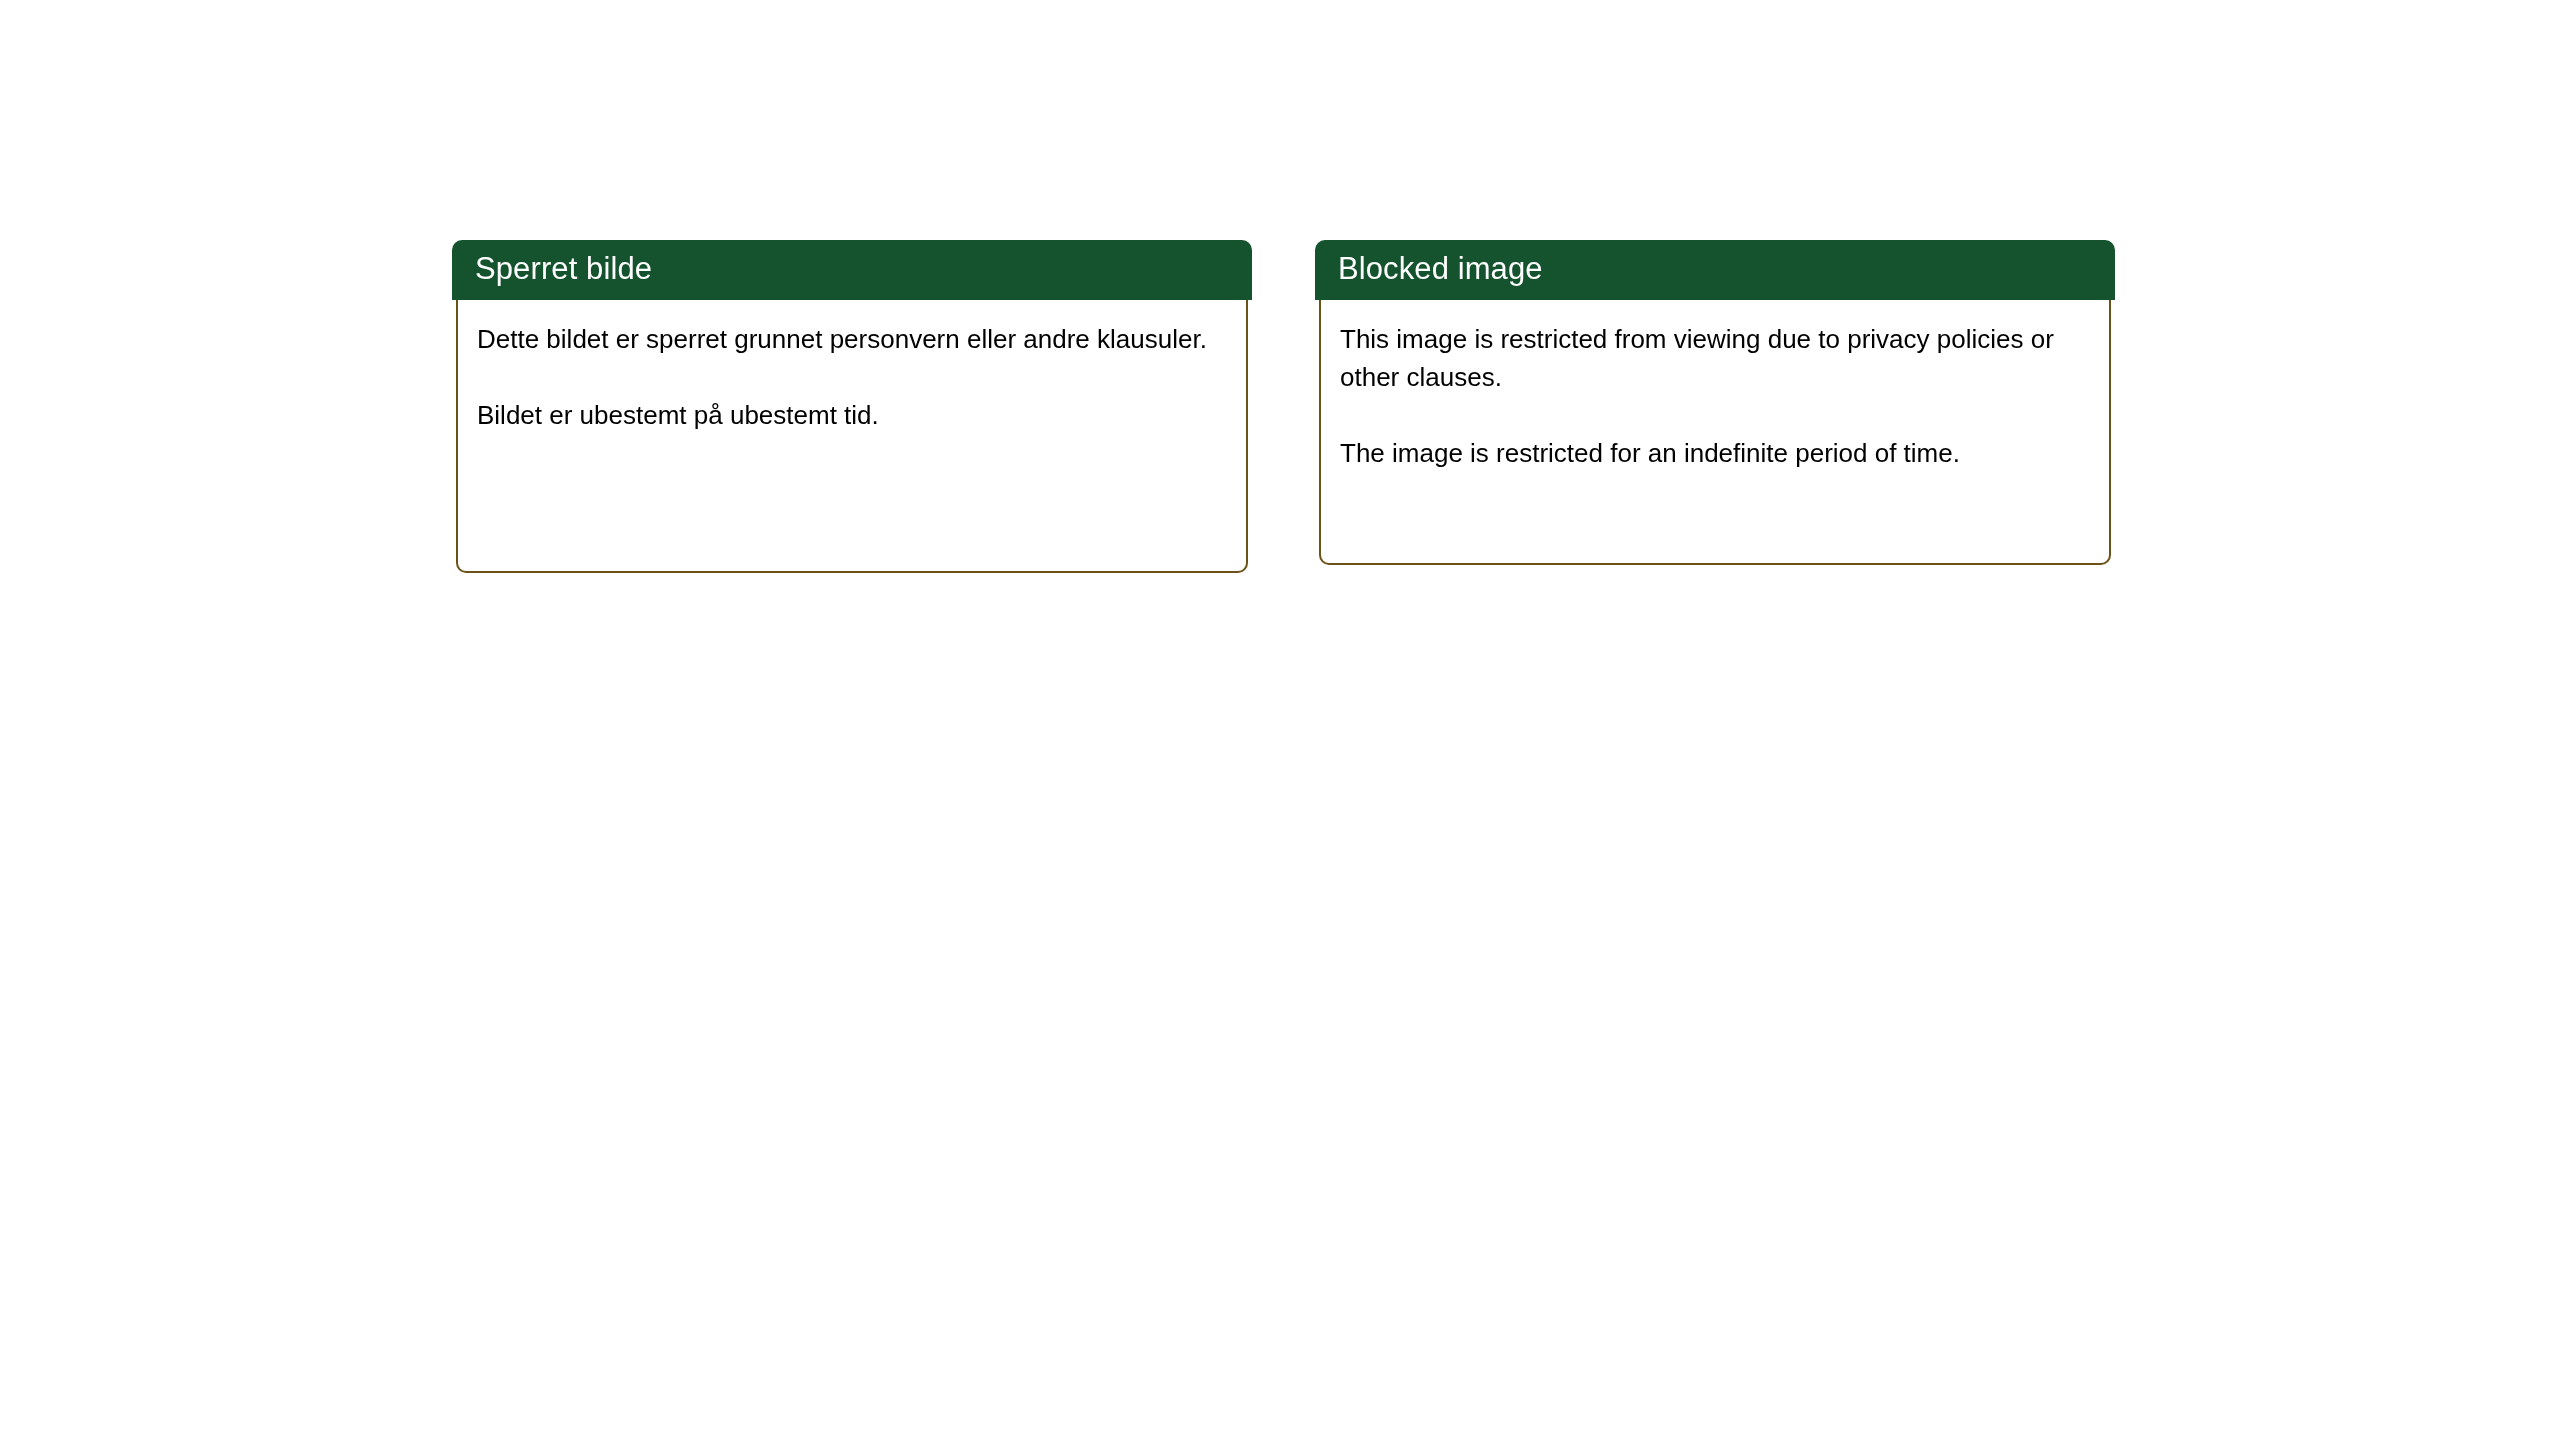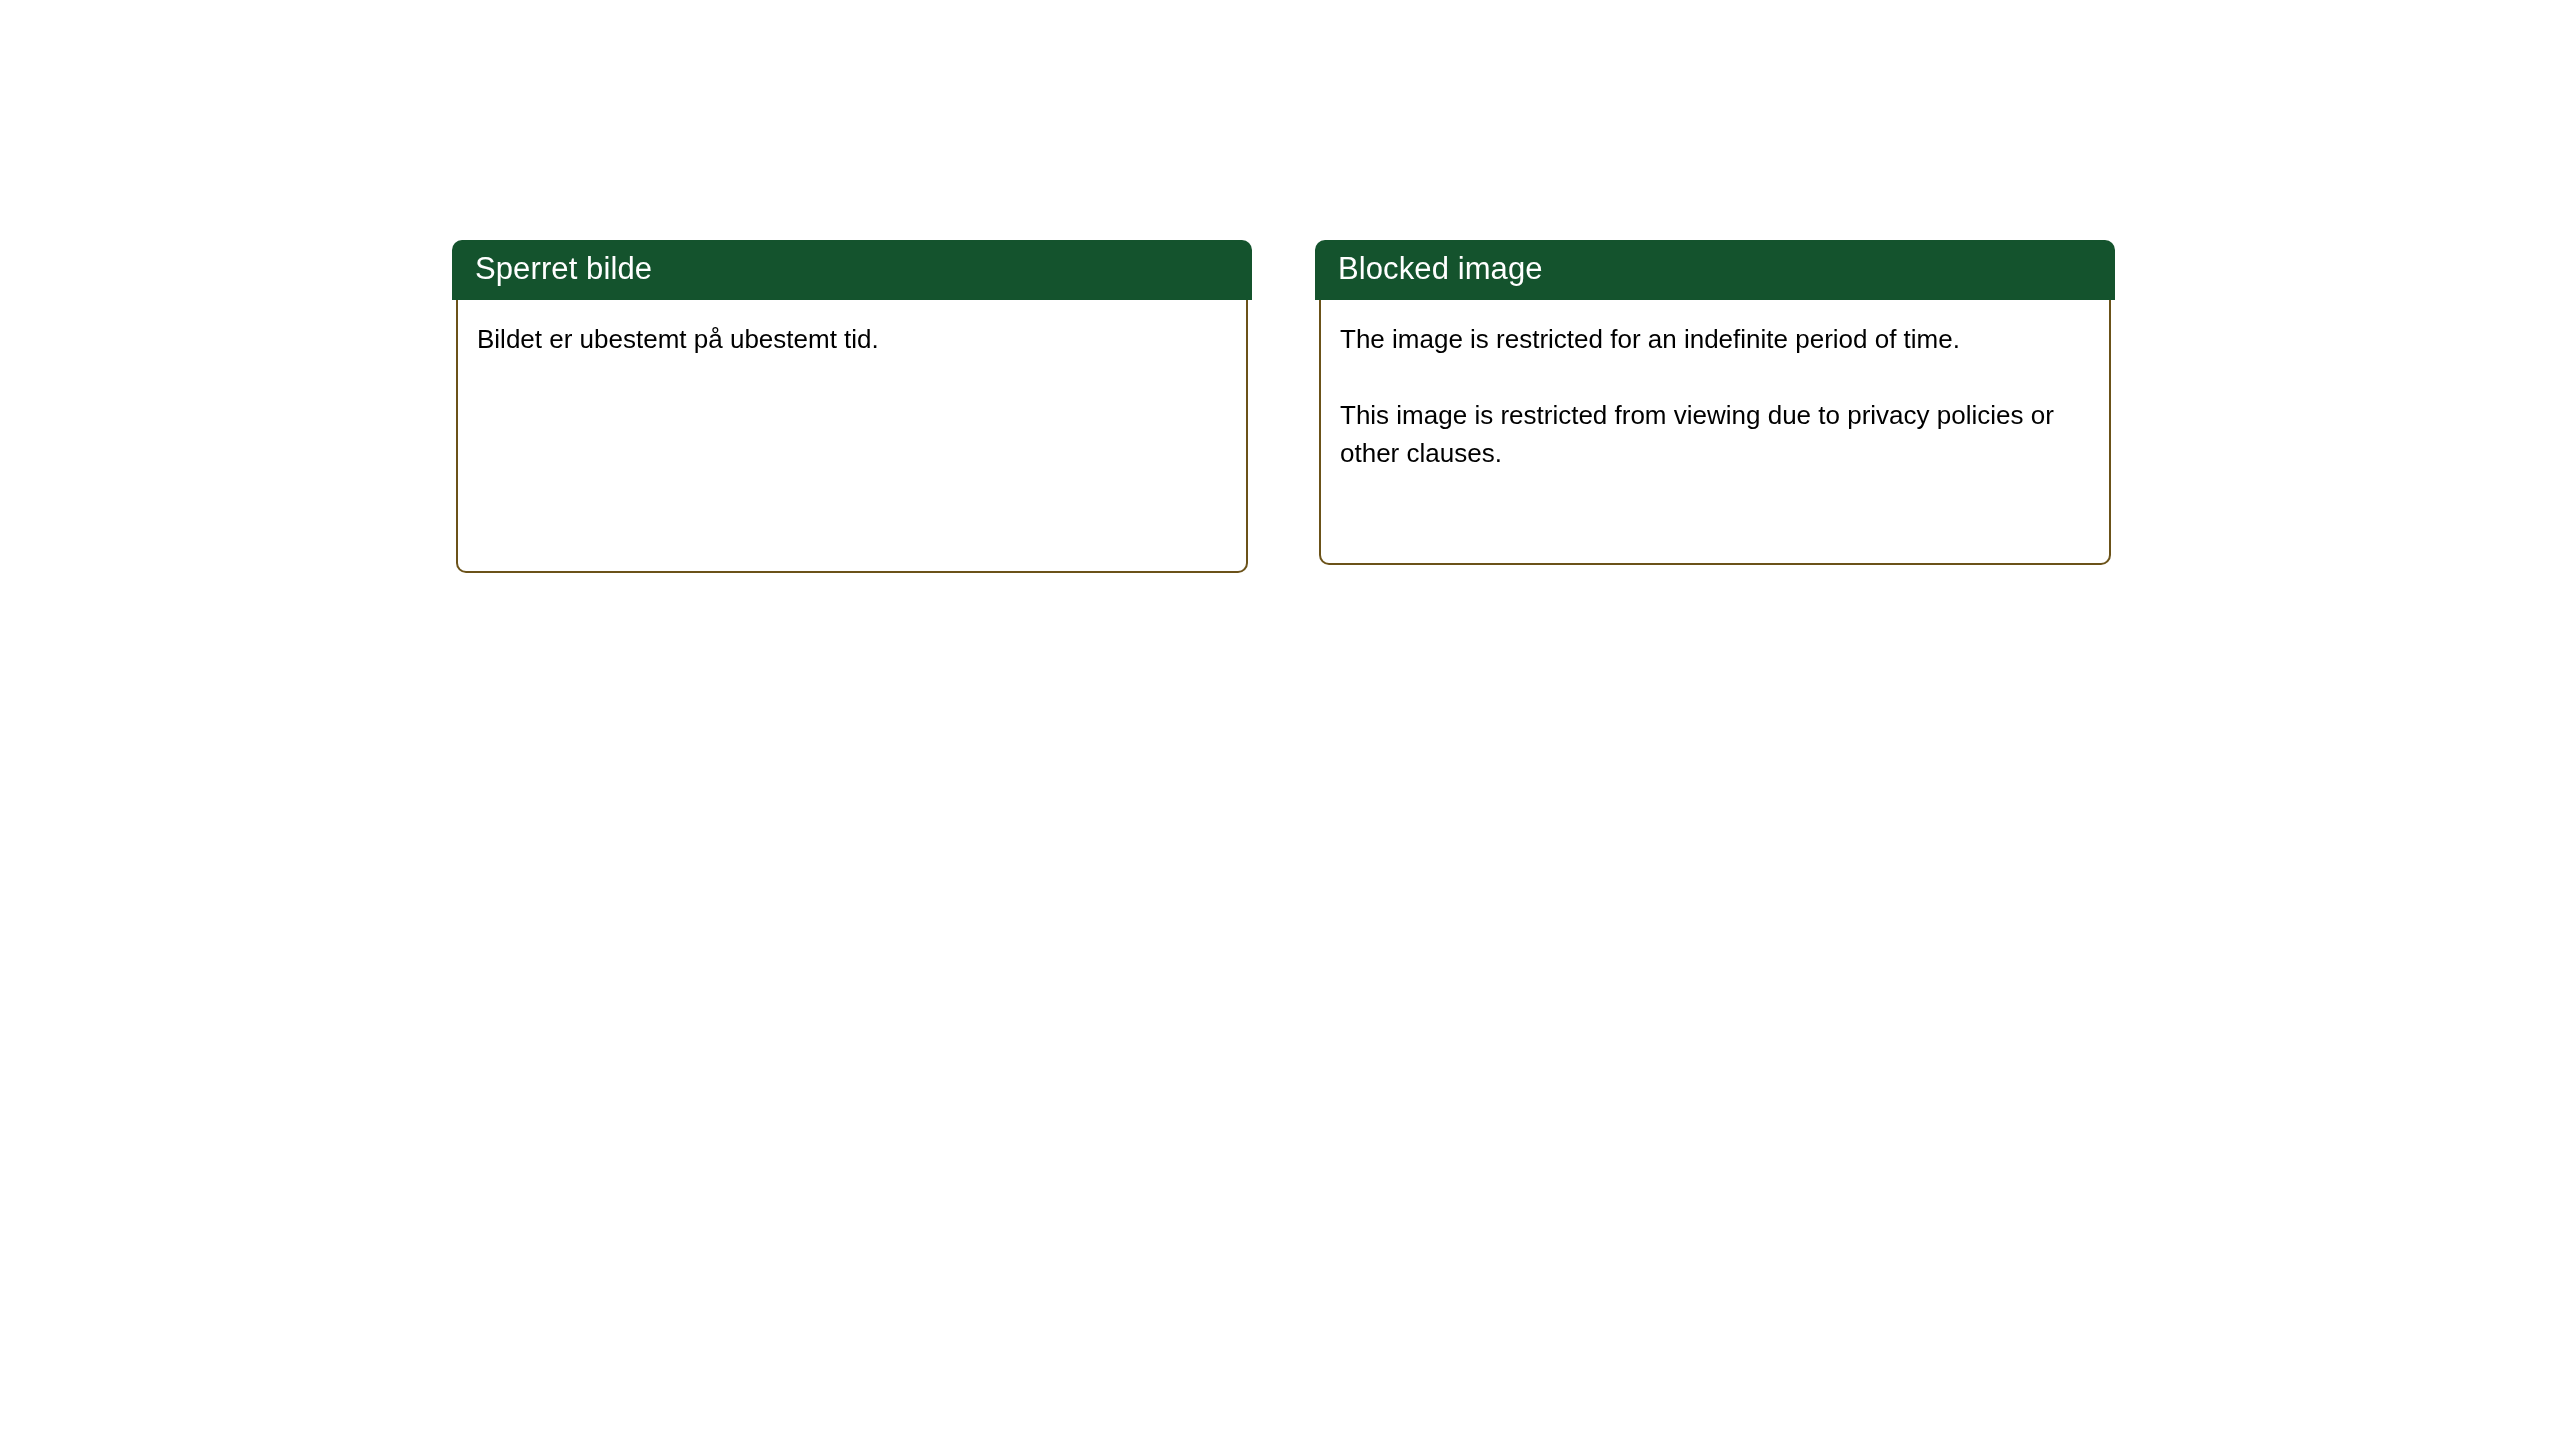--- a/index.html
+++ b/index.html
@@ -95,27 +95,28 @@
 </head>
 <body>
 
 <div id="stage">
 
   <section class="notice-card" id="card-no">
     <div class="notice-header">
       <span class="notice-title">Sperret bilde</span>
     </div>
     <div class="notice-body">
+      <p class="notice-para">Dette bildet er sperret grunnet personvern eller andre klausuler.</p>
       <p class="notice-para">Bildet er ubestemt på ubestemt tid.</p>
     </div>
   </section>
 
   <section class="notice-card" id="card-en">
     <div class="notice-header">
       <span class="notice-title">Blocked image</span>
     </div>
     <div class="notice-body">
+      <p class="notice-para">This image is restricted from viewing due to privacy policies or other clauses.</p>
       <p class="notice-para">The image is restricted for an indefinite period of time.</p>
-      <p class="notice-para">This image is restricted from viewing due to privacy policies or other clauses.</p>
     </div>
   </section>
 
 </div>
 
 </body></html>

